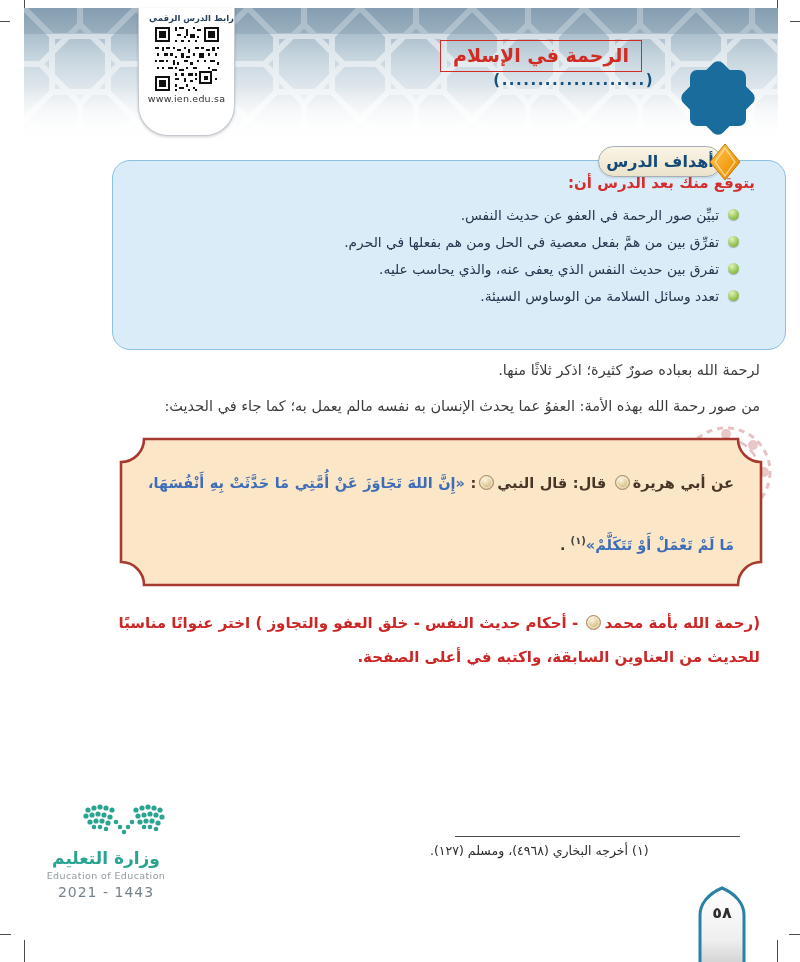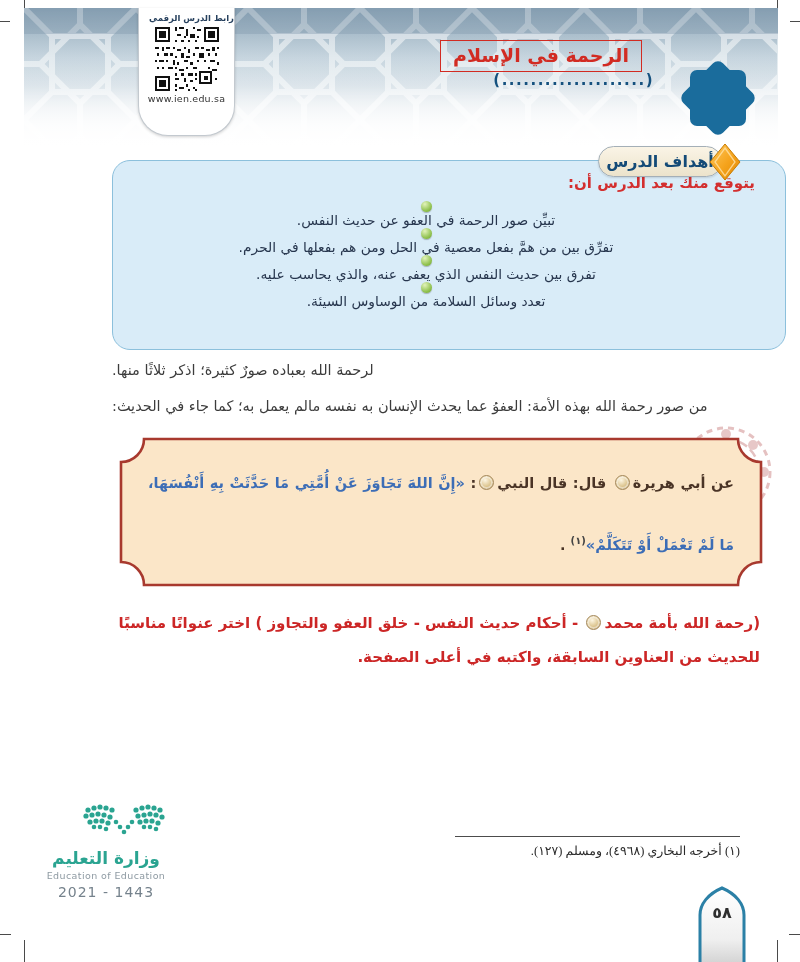--- a/index.html
+++ b/index.html
@@ -37,28 +37,28 @@
   
   #obj-box { position:absolute; left:112px; top:160px; width:674px; height:190px; background:#d9ecf8;
              border:1.5px solid #8cc0dc; border-radius:18px 18px 18px 18px; z-index:2; direction:rtl; }
   #obj-tab { position:absolute; left:598px; top:146px; width:124px; height:31px; z-index:3;
              background:linear-gradient(#faf4e6,#ece3cb); border:1px solid #a4afb7; border-radius:16px;
              display:flex; align-items:center; justify-content:center; direction:rtl;
              color:#134a77; font-size:16px; font-weight:bold; box-shadow:0 1px 2px rgba(0,0,0,.12); }
   #obj-diamond { position:absolute; left:708px; top:143px; width:34px; height:38px; z-index:4; }
   .obj-intro { margin:13px 30px 0 0; text-align:right; color:#d32f2f; font-size:15px; font-weight:bold; }
   .obj-list { margin:9px 46px 0 0; }
-  .obj-item { display:flex; direction:rtl; align-items:center; height:27px;
-              color:#27364e; font-size:13.8px;flex-direction:column; }
+  .obj-item { display:flex; direction:rtl; align-items:center; gap:9px; height:27px;
+              color:#27364e; font-size:13.8px; }
   .bullet { flex:0 0 auto; width:11px; height:11px; border-radius:50%;
             background:radial-gradient(circle at 35% 28%, #e2f3bb, #8ec04c 65%, #6f9e38);
             box-shadow:0 1px 1px rgba(0,0,0,.25); }
 
   
-  #body-text { position:absolute; left:112px; top:352px; width:648px; direction:rtl; text-align:left;
+  #body-text { position:absolute; left:112px; top:352px; width:648px; direction:rtl; text-align:right;
                color:#3c3c3c; font-size:14.5px; line-height:36px; }
 
   
   #hadith-wrap { position:absolute; left:118px; top:436px; width:646px; height:152px; }
   #rosette { position:absolute; left:556px; top:-16px; width:104px; height:104px; z-index:0; }
   #hadith-frame { position:absolute; left:0; top:0; z-index:1; }
   #hadith-text { position:absolute; left:0; top:0; width:100%; height:100%; z-index:2;
                  padding:18px 30px 0; direction:rtl; text-align:justify; font-size:14.5px;
                  font-weight:bold; line-height:58px; color:#4a3426; }
   .hadith-quote { color:#3c6db6; }
@@ -68,22 +68,22 @@
   .medal { display:inline-block; width:15px; height:15px; border-radius:50%; margin:0 3px; vertical-align:-2px;
            background:radial-gradient(circle at 40% 32%, #fdf6e3, #dcc48e 55%, #b3945e);
            border:1px solid #a3875a; box-shadow:inset 0 0 0 2px rgba(255,255,255,.45); }
 
   
   #activity { position:absolute; left:112px; top:606px; width:648px; direction:rtl; 
               color:#cc2626; font-size:15px; font-weight:bold; line-height:34px; }
 
   
   #footnote-rule { position:absolute; left:455px; top:836px; width:285px; height:1px; background:#4c4c4c; }
-  #footnote { position:absolute; left:430px; top:843px; width:310px; direction:rtl; text-align:right;
-              font-size:12.5px; color:#2b2b2b;font-family:Liberation Serif, serif; }
+  #footnote { position:absolute; left:430px; top:843px; width:310px; direction:rtl; text-align:left;
+              font-size:12.5px; color:#2b2b2b; }
 
   #ministry { position:absolute; left:26px; top:798px; width:160px; }
   .moe-ar { font-size:17px; font-weight:bold; color:#2aa491; text-align:center; margin-top:2px; letter-spacing:1px; }
   .moe-en { font-size:9.5px; color:#8e9aa2; text-align:center; letter-spacing:.4px; margin-top:2px; }
   .moe-year { font-size:14px; color:#75828c; text-align:center; margin-top:3px; letter-spacing:1px; }
 
   #page-badge { position:absolute; left:697px; top:885px; width:50px; height:77px; }
   #page-num { position:absolute; left:697px; top:903px; width:50px; text-align:center;
               font-size:16px; font-weight:bold; color:#2e2e2e; z-index:2; }
 </style>

